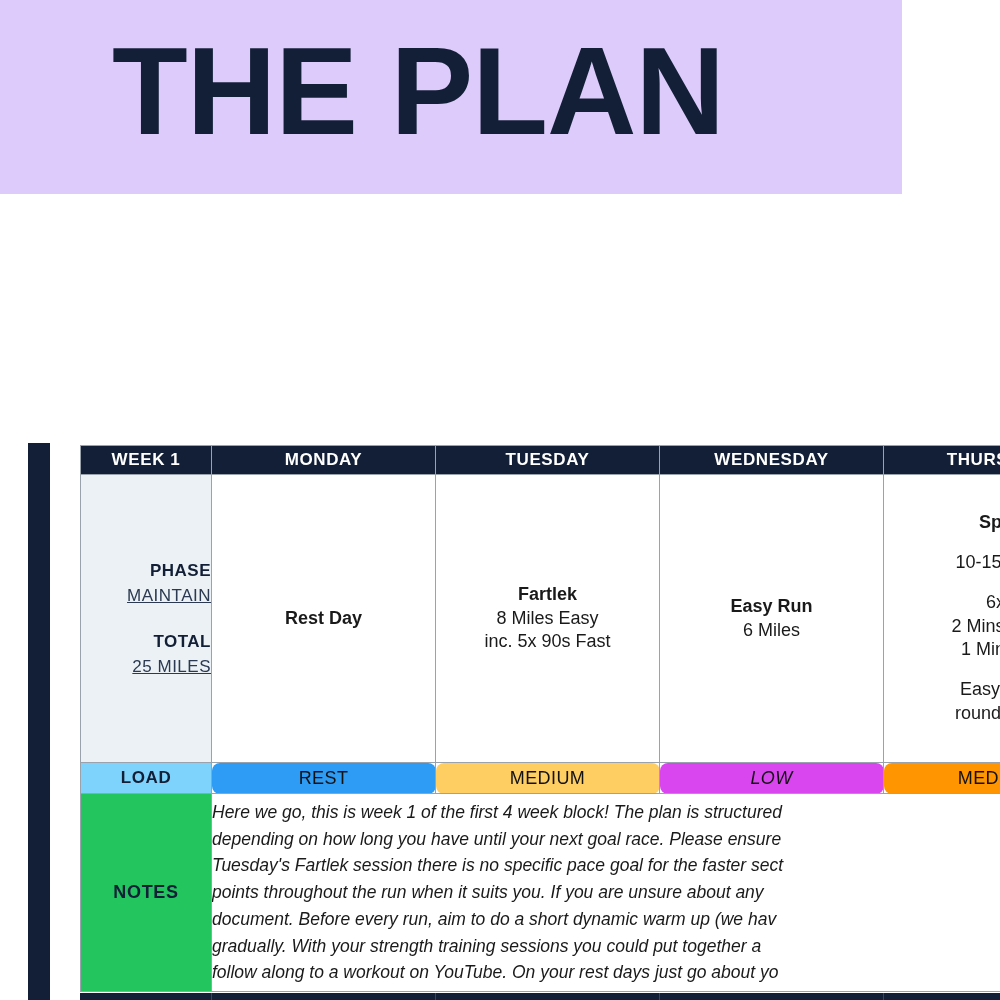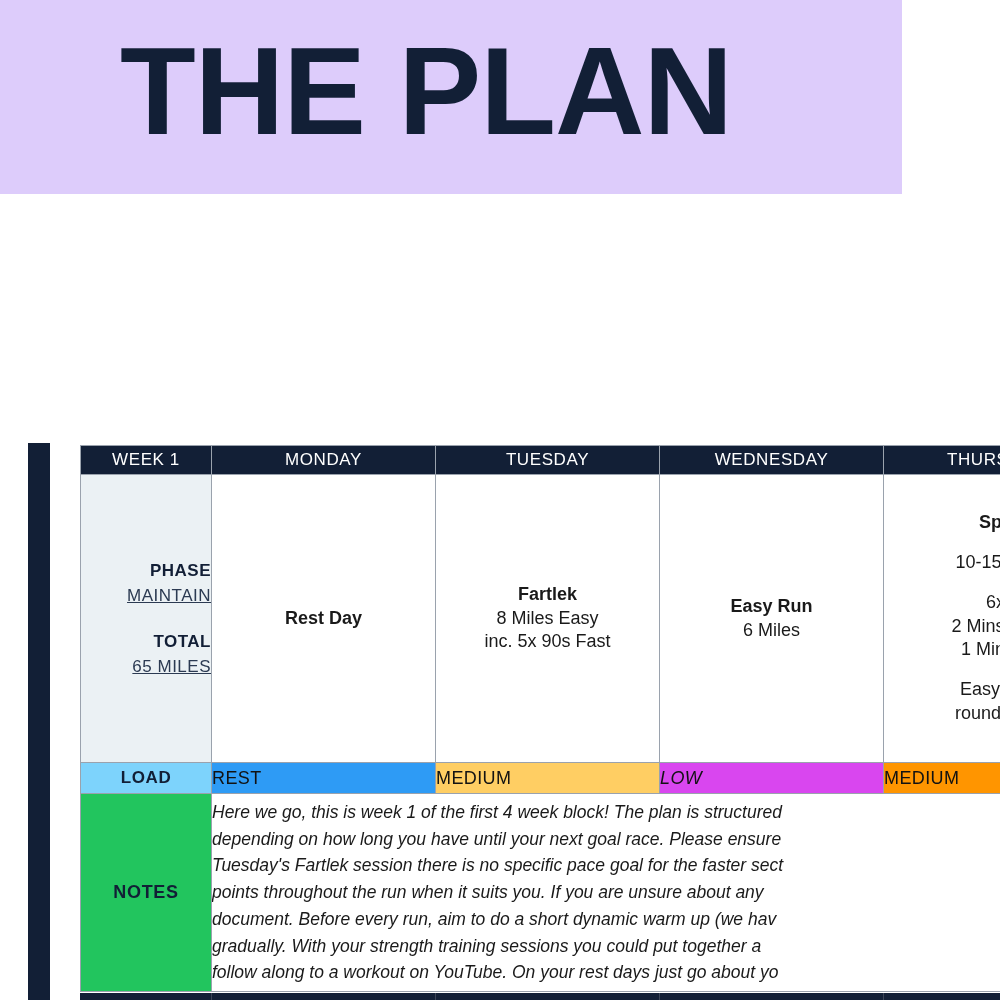--- a/index.html
+++ b/index.html
@@ -29,21 +29,20 @@
     position: absolute;
     left: 112px;
     top: 26px;
     font-size: 124px;
     font-weight: 700;
     letter-spacing: -1px;
     color: #121F36;
     line-height: 1.05;
     white-space: nowrap;
     font-family: "Liberation Sans", sans-serif;
-    margin-left: 8px;
   }
 
   
   .sidebar-strip {
     position: absolute;
     left: 28px;
     top: 443px;
     width: 22px;
     height: 557px;
     background: #121F36;
@@ -69,21 +68,21 @@
   .plan-table td {
     border: 1px solid #9aa2ad;
     vertical-align: middle;
     padding: 0;
   }
 
   thead th {
     background: #121F36;
     color: #ffffff;
     font-size: 17px;
-    font-weight: 400;
+    font-weight: 700;
     letter-spacing: 0.6px;
     height: 28px;
     text-align: center;
     border: 1px solid #121F36;
     border-right: 1px solid #3b4557;
   }
 
   
   .label-cell {
     background: #EBF1F4;
@@ -124,23 +123,25 @@
   .load-row td, .load-row th { height: 30px; }
   .load-label {
     background: #7dd3fc;
     color: #121F36;
     font-weight: 700;
     font-size: 17px;
     letter-spacing: 0.6px;
     text-align: center;
   }
   .load-cell {
+    text-align: center;
     font-size: 18px;
     color: #121212;
     letter-spacing: 0.4px;
+    border-radius: 8px;
   }
 
   
   .notes-label {
     background: #22c55e;
     color: #121F36;
     font-weight: 700;
     font-size: 18px;
     letter-spacing: 0.7px;
     text-align: center;
@@ -208,21 +209,21 @@
       <th>THURSDAY</th>
     </tr>
   </thead>
   <tbody>
     <tr style="height:288px;">
       <td class="label-cell">
         <span class="strong">PHASE</span><br>
         <span class="light">MAINTAIN</span>
         <span class="gap"></span>
         <span class="strong">TOTAL</span><br>
-        <span class="light">65 MILES</span>
+        <span class="light">25 MILES</span>
       </td>
 
       <td class="session-cell">
         <span class="sess-title">Rest Day</span>
       </td>
 
       <td class="session-cell">
         <span class="sess-title">Fartlek</span>
         <span class="sess-line">8 Miles Easy</span>
         <span class="sess-line">inc. 5x 90s Fast</span>

